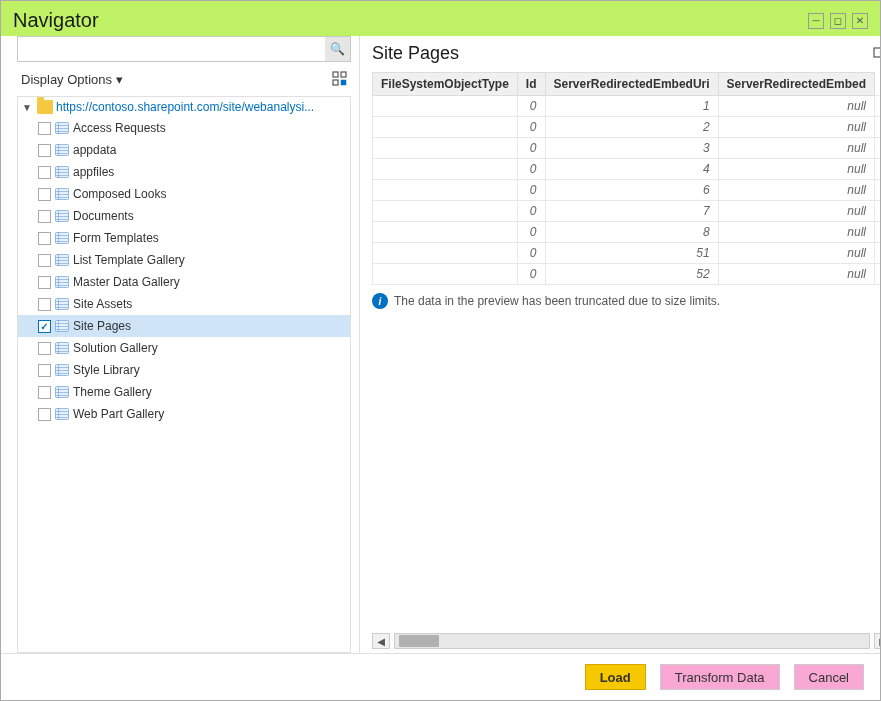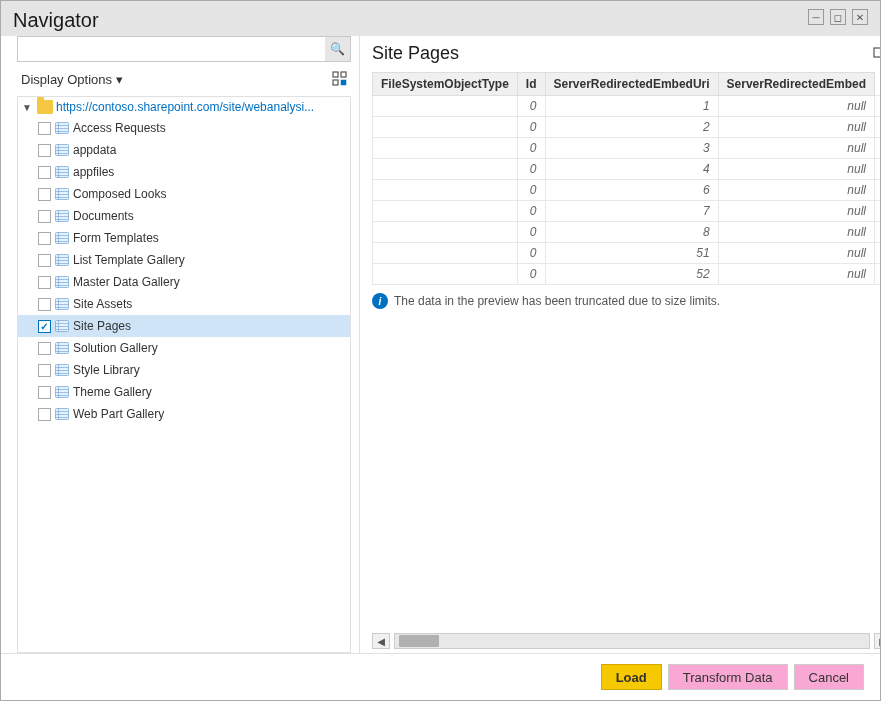--- a/index.html
+++ b/index.html
@@ -12,24 +12,24 @@
       height: 701px;
       overflow: hidden;
       border: 1px solid #aaa;
       display: flex;
       flex-direction: column;
     }
 
     
     .title-bar {
       display: flex;
-      align-items: flex-start;
+      align-items: center;
       justify-content: space-between;
       padding: 8px 12px 4px 12px;
-      background: #e5e5e5;
+      background: #bef264;
       border-bottom: none;
     }
     .title-bar-title {
       font-size: 20px;
       font-weight: 300;
       color: #1a1a1a;
     }
     .title-bar-controls {
       display: flex;
       gap: 6px;
@@ -346,21 +346,21 @@
       height: 12px;
       background: #b0b0b0;
       border-radius: 1px;
     }
 
     
     .footer {
       display: flex;
       justify-content: flex-end;
       align-items: center;
-      gap: 6px;
+      gap: 14px;
       padding: 10px 16px;
       border-top: 1px solid #e0e0e0;
     }
     .btn {
       height: 26px;
       padding: 0 14px;
       border: 1px solid #ccc;
       cursor: pointer;
       font-size: 13px;
       background: #f9a8d4;

